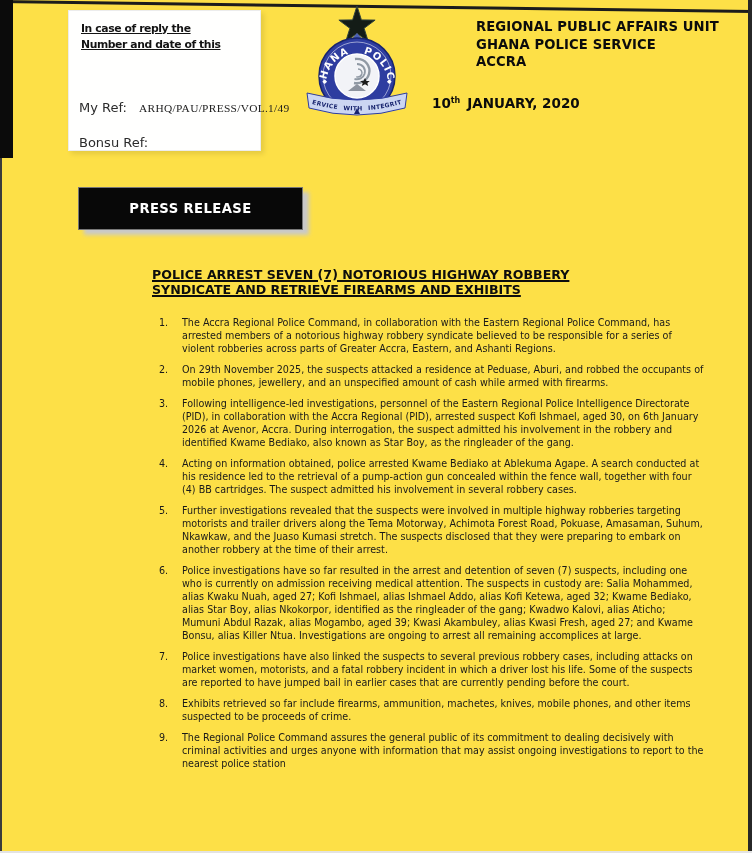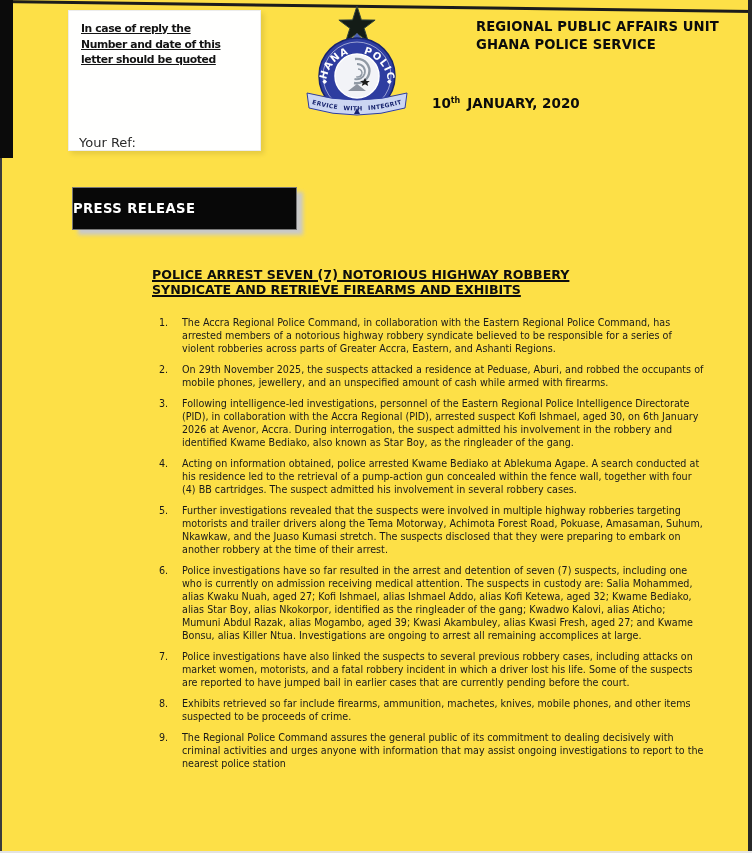--- a/index.html
+++ b/index.html
@@ -40,24 +40,24 @@
 
   
   .letterhead { position:absolute; left:432px; top:18px; font-weight:bold; font-size:13.2px;
                 line-height:17.5px; color:#0c0c0c; letter-spacing:0.1px;margin-left:44px; }
   .dateline { position:absolute; left:432px; top:95px; font-weight:bold; font-size:13.5px; color:#0c0c0c; }
   .dateline sup { font-size:8px; }
   .dateline .date-rest { margin-left:7px; }
 
   
   .press-banner {
-    position:absolute; left:72px; top:187px; width:223px; height:41px;
+    position:absolute; left:78px; top:187px; width:223px; height:41px;
     background:#080808; border:1px solid #777;
     box-shadow:6px 5px 4px #c9c9c9;
-    display:flex; align-items:center; 
+    display:flex; align-items:center; justify-content:center;
   }
   .press-banner span { color:#ffffff; font-weight:bold; font-size:13.2px; letter-spacing:0.4px; }
 
   
   .headline { position:absolute; left:152px; top:267px; width:545px; text-align:left;
               font-weight:bold; font-size:12.6px; line-height:15px; color:#0d0d0d; }
   .headline span { display:block; text-decoration:underline; text-decoration-thickness:1.5px; }
 
   
   .body-list { position:absolute; left:159px; top:316px; width:548px;
@@ -78,25 +78,28 @@
 
   <div class="edge-top-skew"></div>
   <div class="edge-left-line"></div>
   <div class="edge-left-bar"></div>
   <div class="edge-right-bar"></div>
   <div class="edge-bottom"></div>
 
   <div class="quote-box">
     <span class="qline">In case of reply the</span>
     <span class="qline">Number and date of this</span>
-    <span class="qline">letter should be quoted</span>
   </div>
 
+  <div class="ref-row my-ref">
+    <span class="ref-label">My Ref:</span>
+    <span class="ref-value">ARHQ/PAU/PRESS/VOL.1/49</span>
+  </div>
   <div class="ref-row your-ref">
-    <span class="ref-label">Your Ref:</span>
+    <span class="ref-label">Bonsu Ref:</span>
   </div>
 
   <svg class="crest" viewBox="0 0 116 120">
 
     <polygon points="58,2 62.4,15.9 76.1,16.1 65.1,24.3 69.2,37.4 58,29.5 46.8,37.4 50.9,24.3 39.9,16.1 53.6,15.9" fill="#141c17" stroke="#31423a" stroke-width="1"></polygon>
     <polygon points="58,29 64,36 58,43 52,36" fill="#4a5fb5"></polygon>
 
     <circle cx="58" cy="72" r="38" fill="#2e3da0" stroke="#18246e" stroke-width="1.5"></circle>
     <circle cx="58" cy="72" r="34" fill="none" stroke="#ffffff" stroke-width="0.8" opacity="0.65"></circle>
     <circle cx="58" cy="72" r="22" fill="#f2f3f7" stroke="#ffffff" stroke-width="1.5"></circle>
@@ -124,20 +127,21 @@
     <path id="ribbonArc" d="M14 100 Q58 113 102 100" fill="none"></path>
     <text font-size="6" font-weight="bold" fill="#18246e" letter-spacing="0.4" word-spacing="3" font-family="DejaVu Sans, sans-serif">
       <textPath href="#ribbonArc" startOffset="50%" text-anchor="middle">SERVICE WITH INTEGRITY</textPath>
     </text>
     <polygon points="58,104 61,110 55,110" fill="#18246e"></polygon>
   </svg>
 
   <div class="letterhead">
     <div>REGIONAL PUBLIC AFFAIRS UNIT</div>
     <div>GHANA POLICE SERVICE</div>
+    <div>ACCRA</div>
   </div>
 
   <div class="dateline">
     <span>10</span><sup>th</sup><span class="date-rest">JANUARY, 2020</span>
   </div>
 
   <div class="press-banner">
     <span>PRESS RELEASE</span>
   </div>
 

